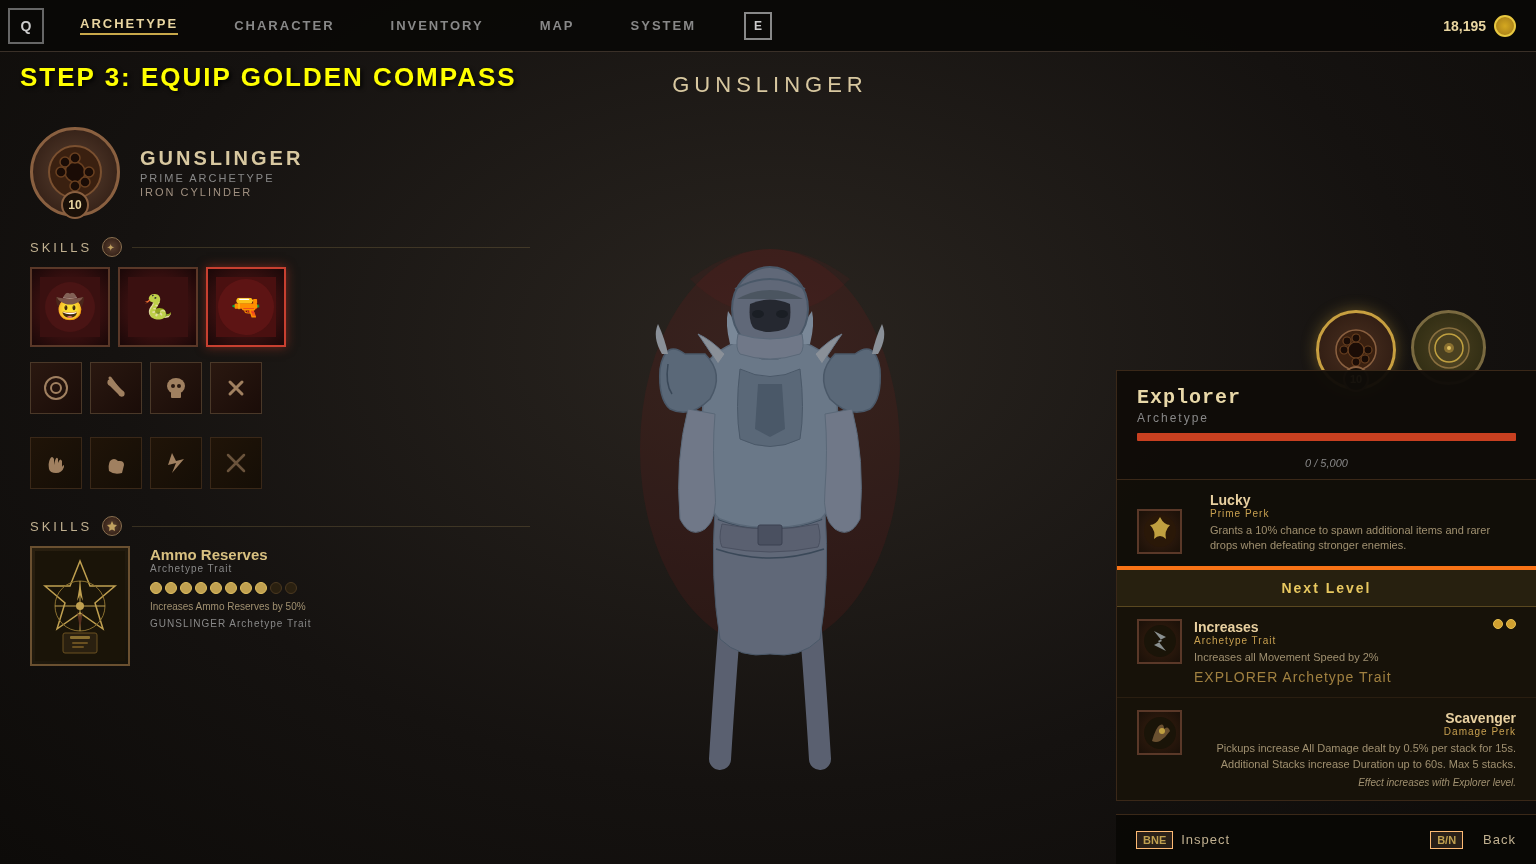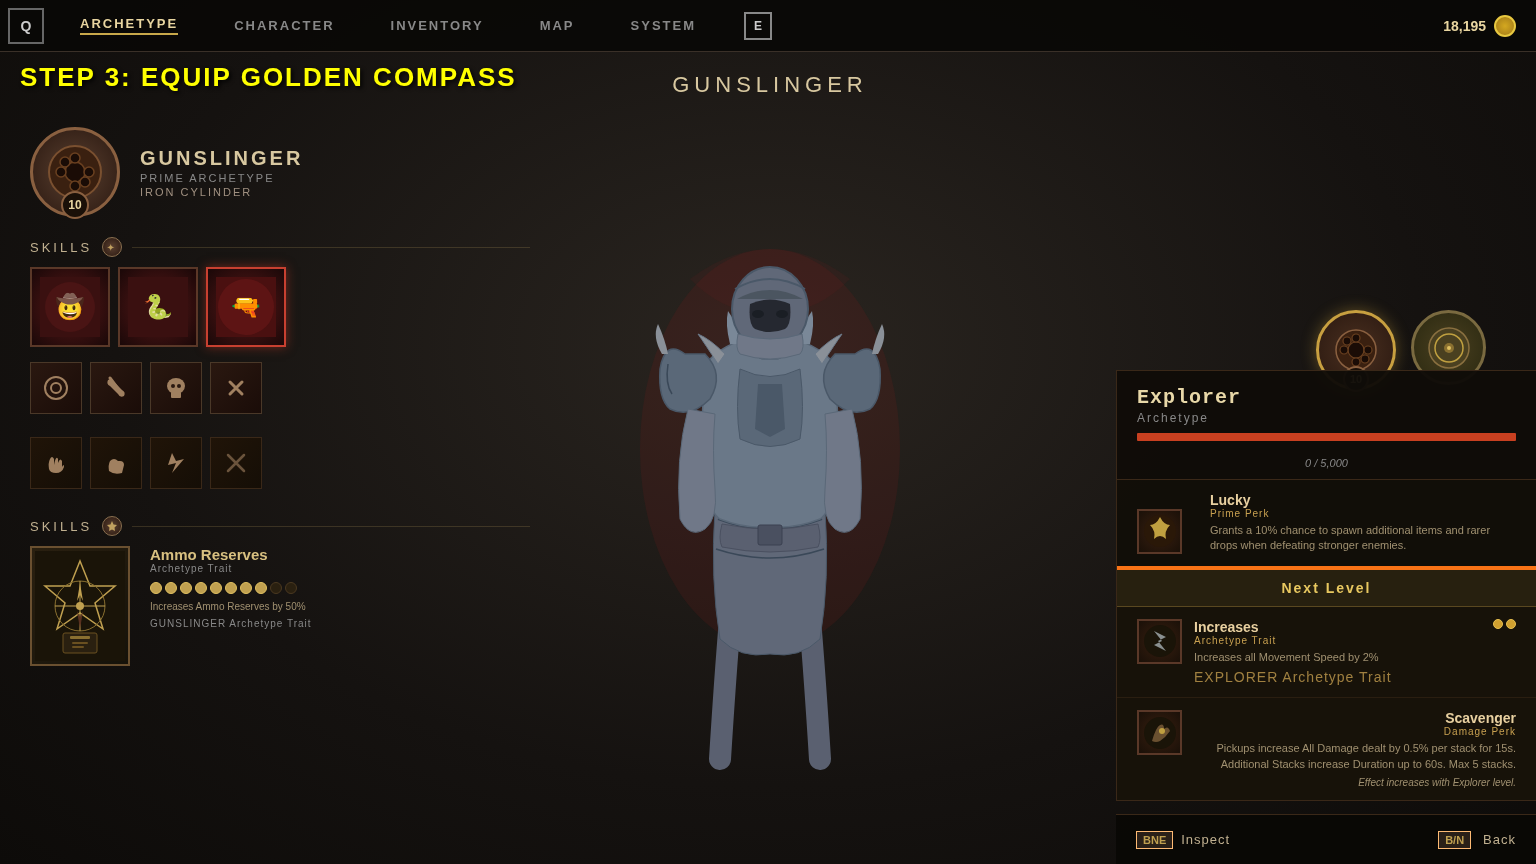--- a/index.html
+++ b/index.html
@@ -535,21 +535,21 @@
       font-weight: bold;
     }
     .btn-label {
       color: #c0b090;
       font-size: 13px;
       letter-spacing: 1px;
     }
     .back-btn {
       display: flex;
       align-items: center;
-      gap: 12px;
+      gap: 20px;
       cursor: pointer;
     }
   </style>
 </head>
 <body>
 
 <div class="bg"></div>
 
 <nav class="nav-bar">
   <div class="nav-icon-q">

